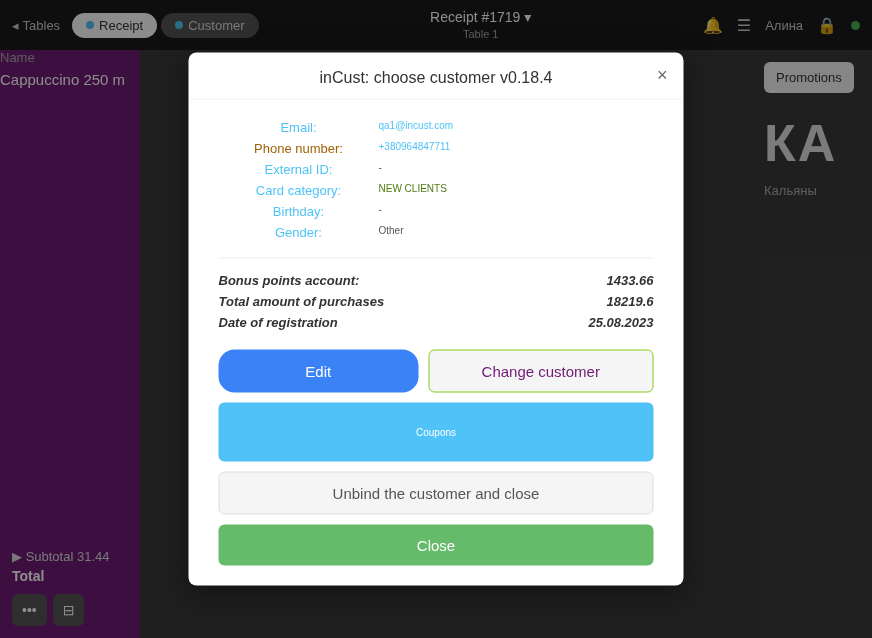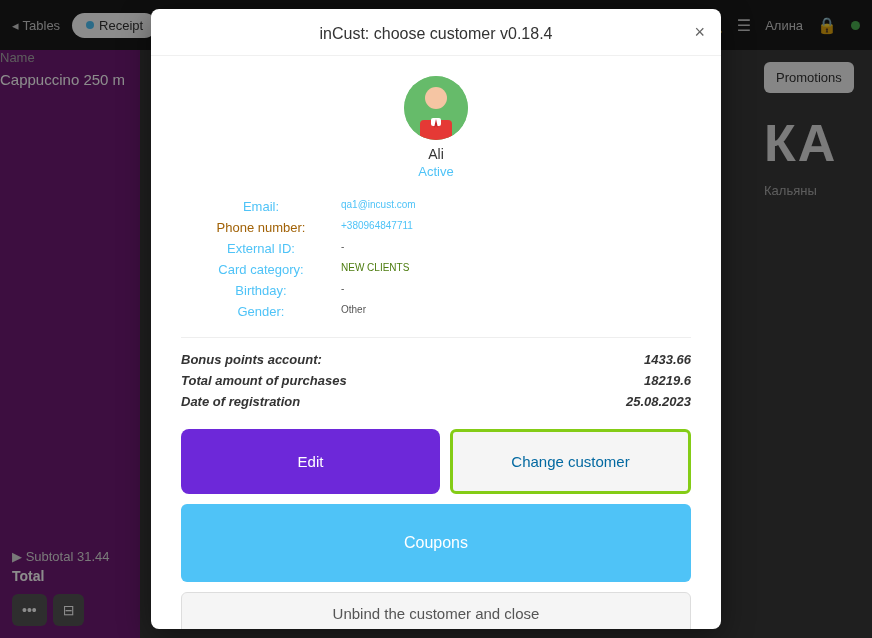--- a/index.html
+++ b/index.html
@@ -182,21 +182,21 @@
     }
 
     
     .modal {
       position: absolute;
       top: 50%;
       left: 50%;
       transform: translate(-50%, -50%);
       background: #fff;
       border-radius: 8px;
-      width: 570px;
+      width: 495px;
       max-height: 620px;
       z-index: 20;
       box-shadow: 0 8px 32px rgba(0,0,0,0.4);
       overflow: hidden;
     }
     .modal-header {
       padding: 16px 20px 12px;
       text-align: center;
       position: relative;
       border-bottom: 1px solid #f0f0f0;
@@ -296,46 +296,46 @@
     }
 
     
     .action-row {
       display: flex;
       gap: 10px;
       margin-bottom: 10px;
     }
     .btn-edit {
       flex: 1;
-      background: #6d28d9;
-      border: none;
-      border-radius: 8px;
-      color: #fff;
-      padding: 24px;
+      background: #3b82f6;
+      border: none;
+      border-radius: 16px;
+      color: #fff;
+      padding: 0;
       font-size: 15px;
       cursor: pointer;
     }
     .btn-change {
       flex: 1;
       background: #f5f5f5;
-      border: 3px solid #84cc16;
-      border-radius: 6px;
-      color: #0369a1;
+      border: 1px solid #84cc16;
+      border-radius: 6px;
+      color: #701a75;
       padding: 12px;
       font-size: 15px;
       cursor: pointer;
     }
     .btn-coupons {
       width: 100%;
       background: #4fc3f7;
       border: none;
       border-radius: 6px;
       color: #fff;
-      padding: 30px;
-      font-size: 16px;
+      padding: 24px;
+      font-size: 10px;
       cursor: pointer;
       margin-bottom: 10px;
     }
     .btn-unbind {
       width: 100%;
       background: #f5f5f5;
       border: 1px solid #ddd;
       border-radius: 6px;
       color: #555;
       padding: 12px;
@@ -414,37 +414,20 @@
 <div class="overlay"></div>
 
 <div class="modal">
   <div class="modal-header">
     <span class="modal-title">inCust: choose customer v0.18.4</span>
     <button class="modal-close">×</button>
   </div>
   <div class="modal-body">
 
     
-    <div class="avatar-section">
-      <div class="avatar">
-        <svg width="64" height="64" viewBox="0 0 64 64">
-          <circle cx="32" cy="32" r="32" fill="#66bb6a"></circle>
-
-          <circle cx="32" cy="22" r="11" fill="#f5c5a3"></circle>
-
-          <rect x="16" y="44" width="32" height="20" rx="4" fill="#e53935"></rect>
-
-          <rect x="27" y="42" width="10" height="8" rx="2" fill="#fff"></rect>
-
-          <polygon points="32,43 30,52 32,50 34,52" fill="#c62828"></polygon>
-        </svg>
-      </div>
-      <div class="avatar-name">Ali</div>
-      <div class="avatar-status">Active</div>
-    </div>
 
     
     <div class="info-table">
       <div class="info-row">
         <span class="info-label" style="color:#4fc3f7">Email:</span>
         <span class="info-value" style="color:#4fc3f7">qa1@incust.com</span>
       </div>
       <div class="info-row">
         <span class="info-label" style="color:#a16207">Phone number:</span>
         <span class="info-value" style="color:#4fc3f7">+380964847711</span>

